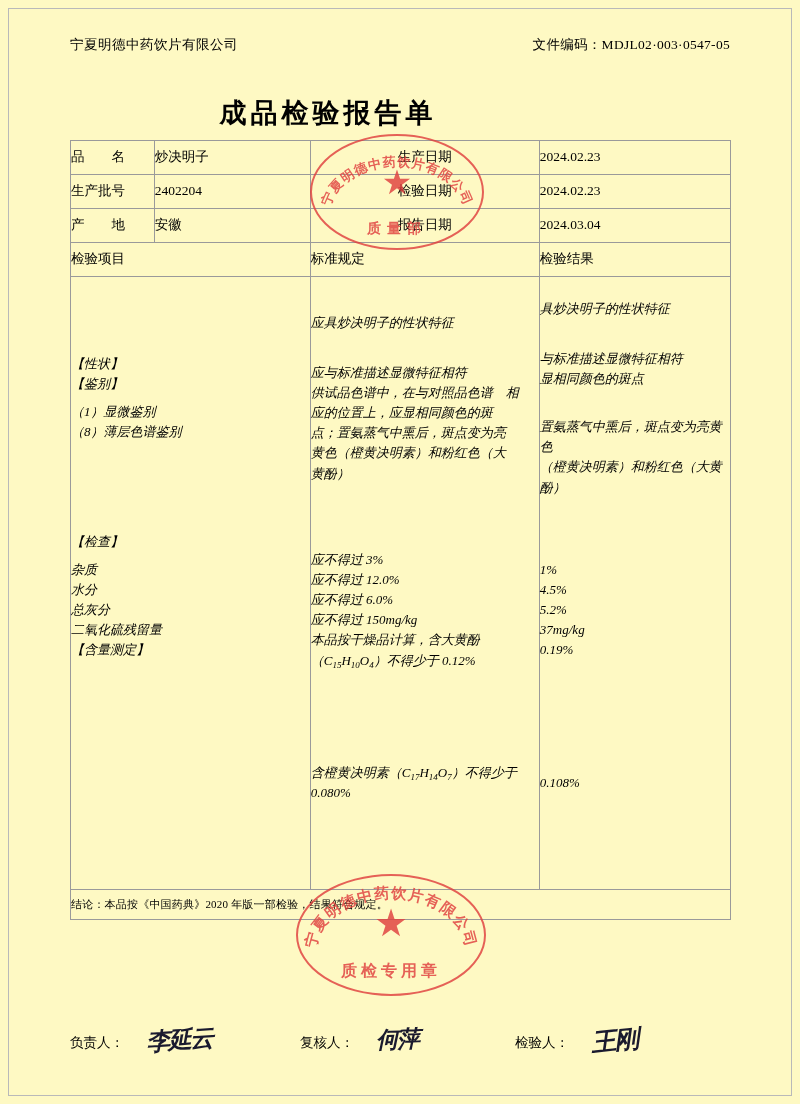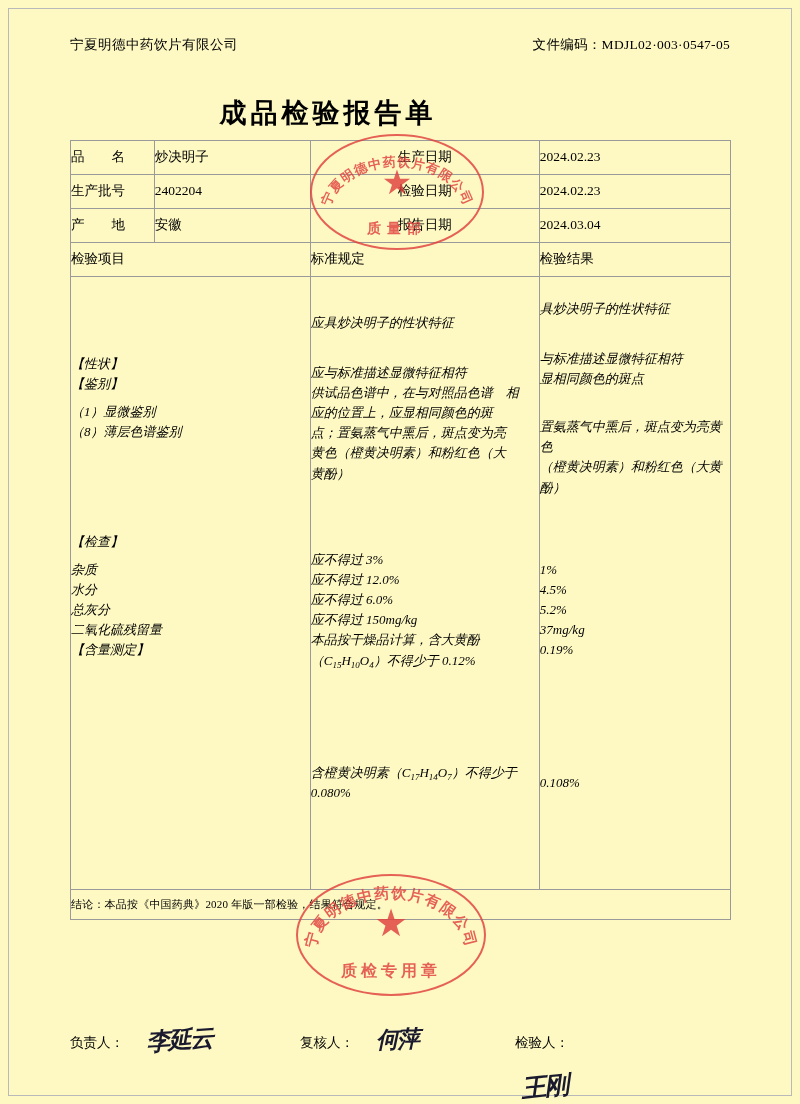--- a/index.html
+++ b/index.html
@@ -141,21 +141,21 @@
     font-size: 13.5px;
   }
   .sign-cell {
     display: flex;
     align-items: flex-start;
     white-space: nowrap;
     gap: 16px;
   }
   .sign-cell.c1 { width: 230px; }
   .sign-cell.c2 { width: 215px; }
-  .sign-cell.c3 { width: 216px; flex-direction: column; }
+  .sign-cell.c3 { width: 216px; }
   .sign-label { padding-top: 12px; }
   .sig {
     font-family: "DejaVu Serif", serif;
     font-style: italic;
     font-size: 24px;
     color: #1a1a2e;
     transform: rotate(-4deg);
     margin-left: 6px;
     margin-top: 2px;
     letter-spacing: -2px;

